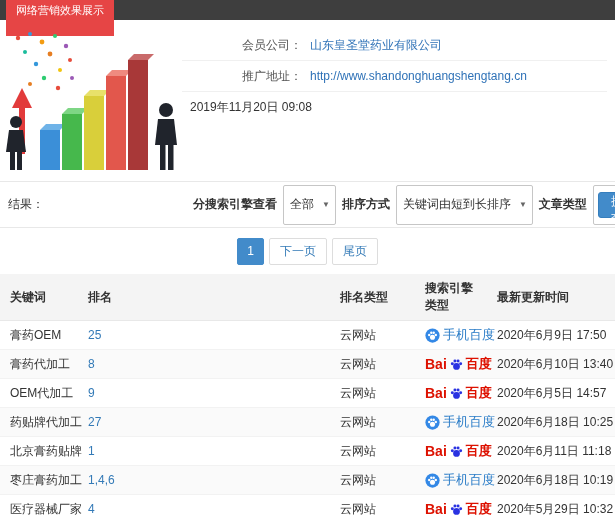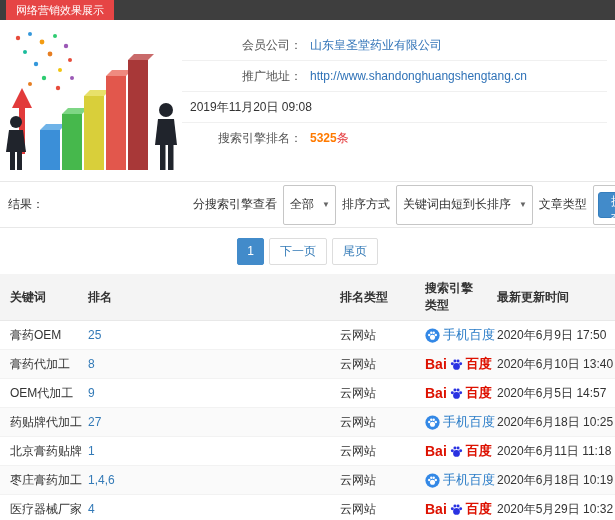--- a/index.html
+++ b/index.html
@@ -5,39 +5,39 @@
   * { box-sizing: border-box; }
   html,body { margin:0; padding:0; }
   body {
     width:615px; height:520px; overflow:hidden; background:#fff;
     font-family:"Liberation Sans","DejaVu Sans",sans-serif;
     font-size:12px; color:#333;
   }
   
   .topbar { height:20px; background:#3e3e3e; }
   .top-tab {
-    display:inline-block; margin-left:6px; padding:0 10px; height:20px; line-height:20px;
+    display:inline-block; margin-left:6px; padding:0 10px; height:36px; line-height:20px;
     background:#e64545; color:#fff; font-size:11px;
   }
   
   .info-section { display:flex; height:162px; border-bottom:1px solid #e8e8e8; padding-top:6px; }
   .illustration { width:182px; flex:none; }
   .info-rows { flex:1; padding-top:4px; padding-right:8px; }
   .info-row { display:flex; align-items:center; height:31px; border-bottom:1px solid #f0f0f0; }
   .info-row:last-child { border-bottom:none; }
   .info-label { width:120px; text-align:right; color:#555; flex:none; }
   .info-value { margin-left:8px; white-space:nowrap; }
   .info-link { color:#2f72b7; text-decoration:none; cursor:pointer; }
   .rank-num { color:#ff7a00; font-weight:bold; }
   .rank-unit { color:#e4393c; }
   
   .filter-bar { position:relative; height:46px; border-bottom:1px solid #e8e8e8; display:flex; align-items:center; }
   .result-label { position:absolute; left:8px; color:#333; }
   .filter-controls { margin-left:193px; display:flex; align-items:center; gap:6px; white-space:nowrap; }
-  .f-label { font-weight:normal; color:#333; }
+  .f-label { font-weight:bold; color:#333; }
   .ui-select {
     display:inline-flex; align-items:center; justify-content:space-between; gap:8px;
     border:1px solid #c6c6c6; border-radius:2px; height:40px; padding:0 5px 0 6px;
     background:#fff; cursor:pointer;
   }
   .chev { font-size:8px; color:#666; line-height:1; }
   .submit-btn {
     position:absolute; left:598px; top:10px; height:26px; padding:0 12px;
     background:#428bca; color:#fff; border:1px solid #357ebd; border-radius:3px;
     font-size:12px; cursor:pointer; font-family:inherit;
@@ -134,26 +134,20 @@
     <div class="info-row">
       <span class="info-label">会员公司：</span>
       <span class="info-value"><a class="info-link">山东皇圣堂药业有限公司</a></span>
     </div>
     <div class="info-row">
       <span class="info-label">推广地址：</span>
       <span class="info-value"><a class="info-link">http://www.shandonghuangshengtang.cn</a></span>
     </div>
     <div class="info-row">
       <span class="info-value">2019年11月20日 09:08</span>
-    </div>
-    <div class="info-row">
-      <span class="info-label">搜索引擎排名：</span>
-      <span class="info-value">
-        <span class="rank-num">5325</span><span class="rank-unit">条</span>
-      </span>
     </div>
   </div>
 </div>
 
 <div class="filter-bar">
   <span class="result-label">结果：</span>
   <div class="filter-controls">
     <span class="f-label">分搜索引擎查看</span>
     <div class="ui-select">
       <span>全部</span>

